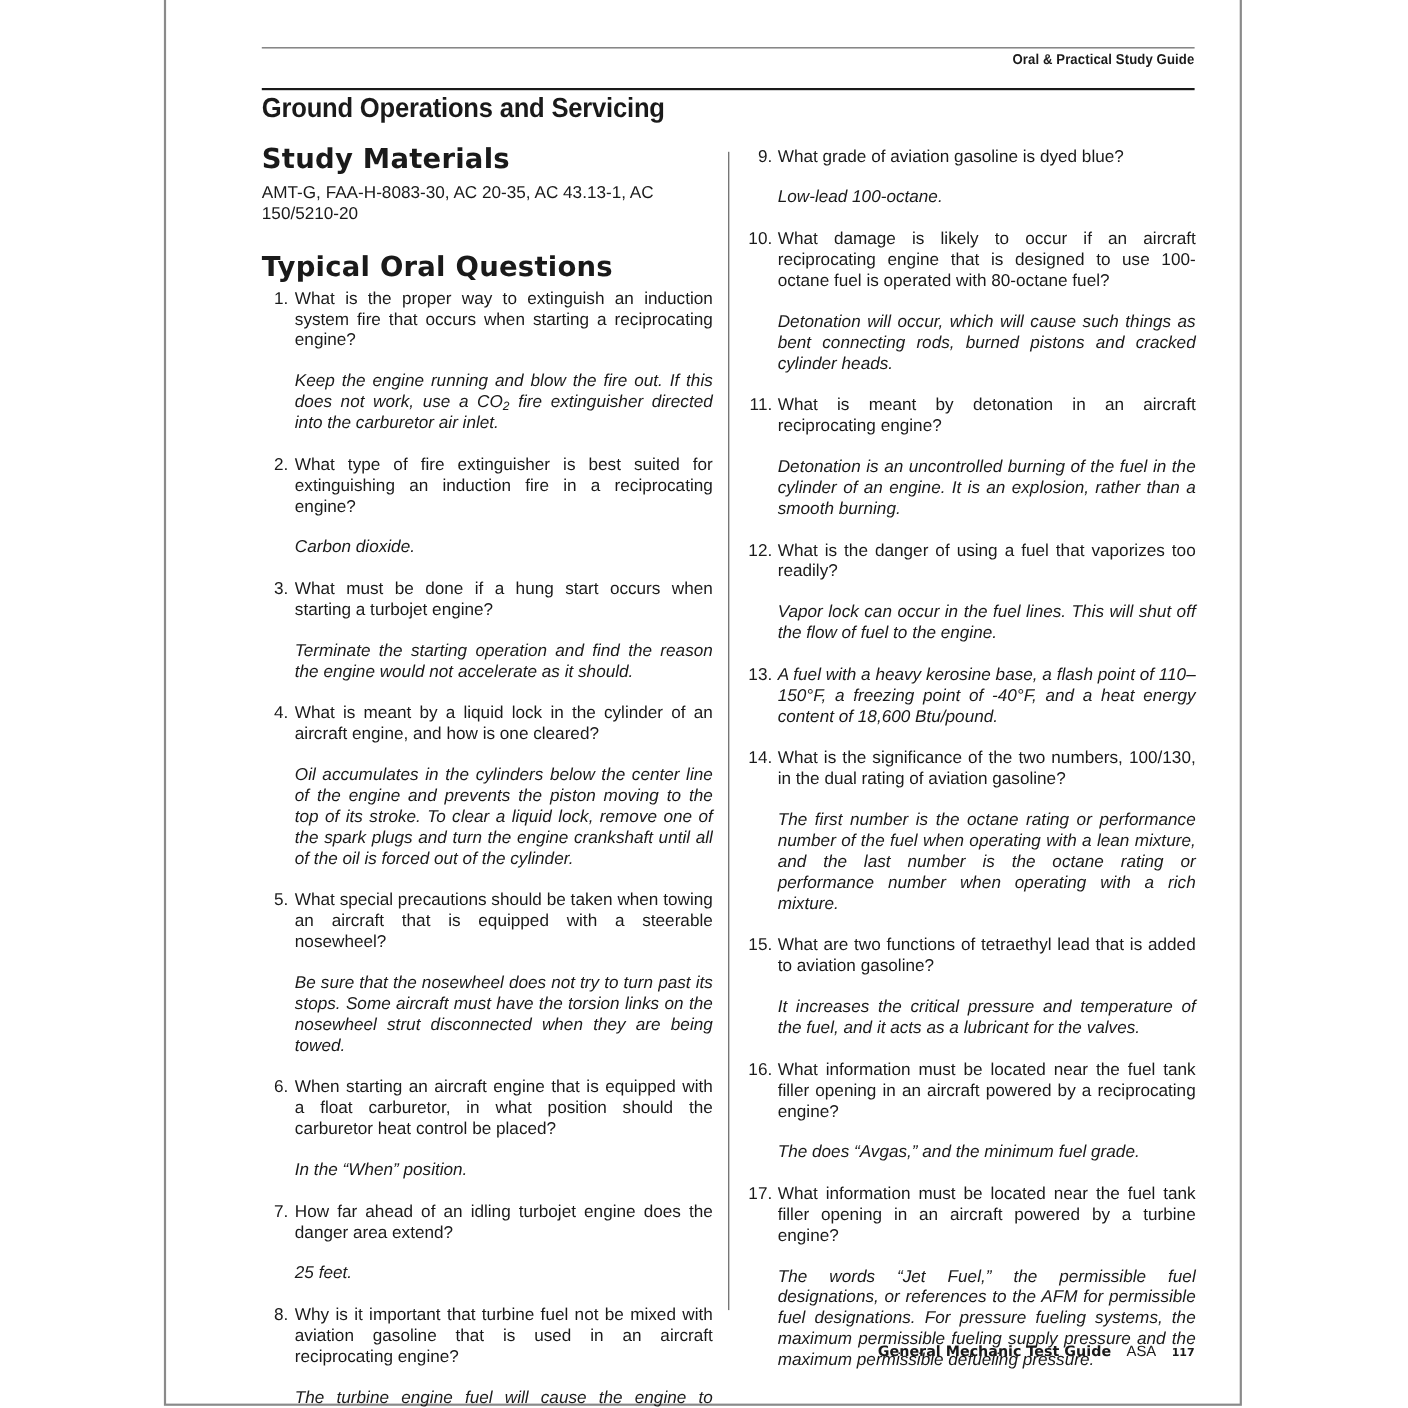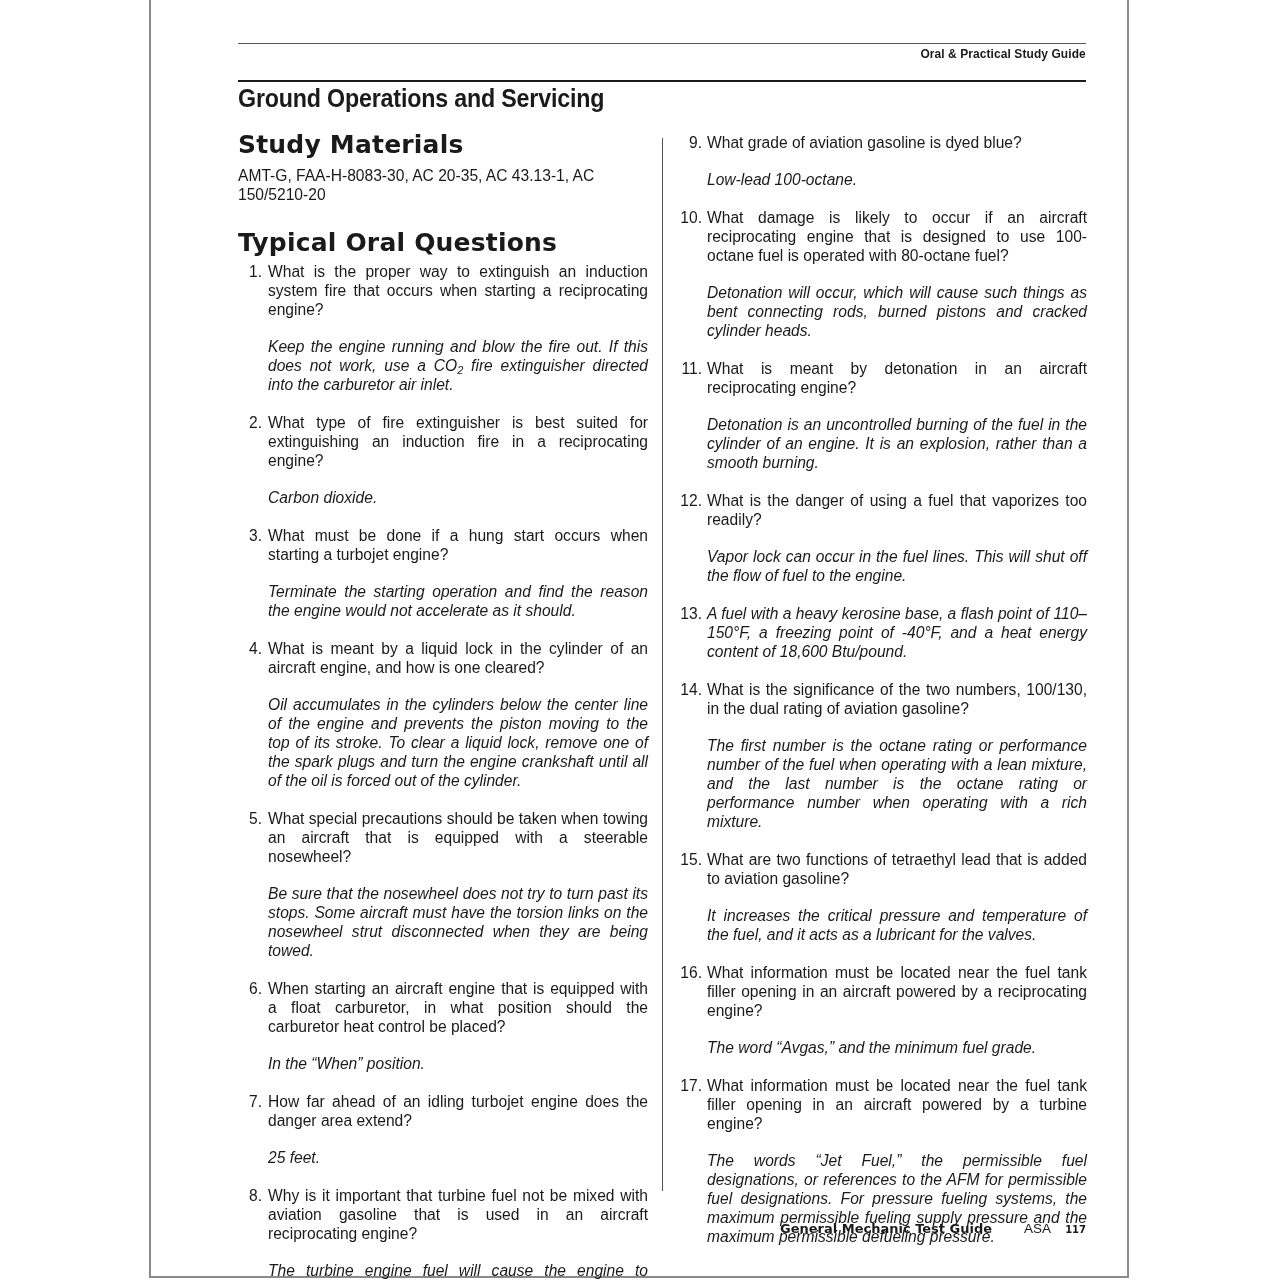--- a/index.html
+++ b/index.html
@@ -18,21 +18,21 @@
   .h-questions { margin-top: 26px; }
   .q { position: relative; padding-left: 30px; margin-bottom: 19px; }
   .col-right .q { padding-left: 31px; }
   .q .num { position: absolute; left: 0; width: 24px; text-align: right; }
   .col-right .q .num { width: 26px; }
   .q .question { text-align: justify; }
   .q .answer { font-style: italic; margin-top: 18px; text-align: justify; }
   .q:first-of-type { }
   .footer { position: absolute; right: 194px; top: 1221px; font-size: 13.5px; white-space: nowrap; }
   .footer .book { font-family: "DejaVu Sans", sans-serif; font-weight: bold; font-size: 13px; }
-  .footer .pub { margin-left: 32px; }
+  .footer .pub { margin-left: 14px; }
   .footer .pg { font-family: "DejaVu Sans", sans-serif; font-weight: bold; margin-left: 14px; font-size: 10px; }
   sub { font-size: 11px; vertical-align: -3px; line-height: 0; }
 </style>
 </head>
 <body>
 
 <div class="page"></div>
 
 <div class="rule-top"></div>
 <div class="running-head">Oral &amp; Practical Study Guide</div>
@@ -119,21 +119,21 @@
     <div class="answer">The first number is the octane rating or performance number of the fuel when operating with a lean mixture, and the last number is the octane rating or performance number when operating with a rich mixture.</div>
   </div>
   <div class="q">
     <span class="num">15.</span>
     <div class="question">What are two functions of tetraethyl lead that is added to aviation gasoline?</div>
     <div class="answer">It increases the critical pressure and temperature of the fuel, and it acts as a lubricant for the valves.</div>
   </div>
   <div class="q">
     <span class="num">16.</span>
     <div class="question">What information must be located near the fuel tank filler opening in an aircraft powered by a reciprocating engine?</div>
-    <div class="answer">The word “Avgas,” and the minimum fuel grade.</div>
+    <div class="answer">The does “Avgas,” and the minimum fuel grade.</div>
   </div>
   <div class="q">
     <span class="num">17.</span>
     <div class="question">What information must be located near the fuel tank filler opening in an aircraft powered by a turbine engine?</div>
     <div class="answer">The words “Jet Fuel,” the permissible fuel designations, or references to the AFM for permissible fuel designations. For pressure fueling systems, the maximum permissible fueling supply pressure and the maximum permissible defueling pressure.</div>
   </div>
 </div>
 
 <div class="footer">
   <span class="book">General Mechanic Test Guide</span><span class="pub">ASA</span><span class="pg">117</span>

